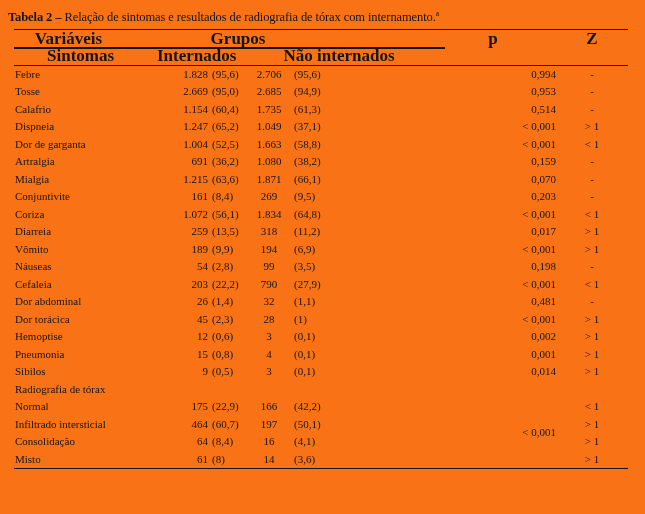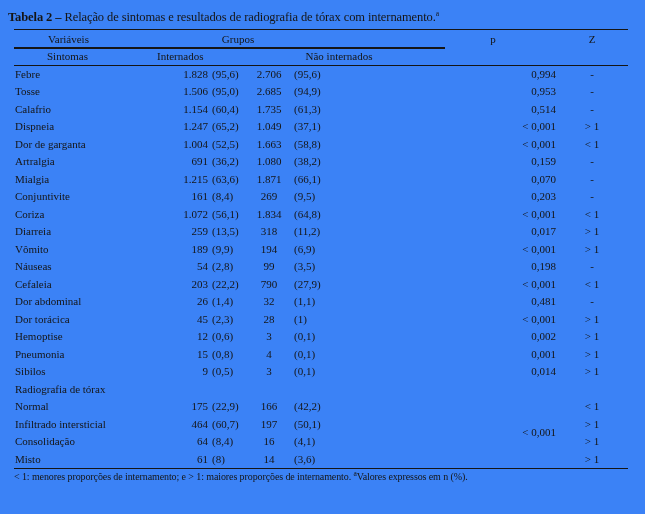--- a/index.html
+++ b/index.html
@@ -1,34 +1,34 @@
 <!DOCTYPE html>
 <html><head>
 <meta charset="utf-8">
 <style>
   * { margin:0; padding:0; box-sizing:border-box; }
   html,body { background:#fff; }
   .page {
-    position:relative; width:645px; height:514px; background:#3b82f6;
+    position:relative; width:645px; height:514px; background:#f97316;
     font-family:"Liberation Serif", serif; color:#151515; overflow:hidden;
   }
   .title { position:absolute; left:8px; top:10px; font-size:12.5px; letter-spacing:-0.1px; white-space:nowrap; }
   .title .t-label { font-weight:bold; }
   .title sup, .footnote sup { font-size:7.5px; vertical-align:super; line-height:0; }
 
   table.main {
     position:absolute; left:14px; top:29px; width:614px;
     border-collapse:collapse; table-layout:fixed;
     border-top:1.5px solid #151515; border-bottom:1.5px solid #151515;
     font-size:11px;
   }
   col.c1 { width:118px; } col.c2 { width:116px; } col.c3 { width:182px; }
   col.c4 { width:126px; } col.c5 { width:72px; }
 
-  thead td { font-size:11px; vertical-align:top; }
+  thead td { font-size:17px; vertical-align:top;font-weight:bold; }
   tr.hrow1 td { height:18px; line-height:18px; }
   tr.hrow2 td { height:17px; line-height:16px; border-bottom:1.5px solid #151515; }
   td.h-variaveis { text-align:center; padding-right:9px; }
   td.h-grupos   { text-align:center; padding-right:86px; }
   td.h-pz       { text-align:center; line-height:18px; border-bottom:1.5px solid #151515; }
   td.h-sintomas { text-align:left; padding-left:33px; }
   td.h-internados { text-align:left; padding-left:25px; }
   td.h-nao      { text-align:center; }
 
   
@@ -78,21 +78,21 @@
     <tbody>
         <tr>
           <td class="lbl">Febre</td>
           <td class="num"><span class="n">1.828</span><span class="pct">(95,6)</span></td>
           <td class="num"><span class="n2">2.706</span><span class="pct">(95,6)</span></td>
           <td class="pcell">0,994</td>
           <td class="zcell">-</td>
         </tr>
         <tr>
           <td class="lbl">Tosse</td>
-          <td class="num"><span class="n">1.506</span><span class="pct">(95,0)</span></td>
+          <td class="num"><span class="n">2.669</span><span class="pct">(95,0)</span></td>
           <td class="num"><span class="n2">2.685</span><span class="pct">(94,9)</span></td>
           <td class="pcell">0,953</td>
           <td class="zcell">-</td>
         </tr>
         <tr>
           <td class="lbl">Calafrio</td>
           <td class="num"><span class="n">1.154</span><span class="pct">(60,4)</span></td>
           <td class="num"><span class="n2">1.735</span><span class="pct">(61,3)</span></td>
           <td class="pcell">0,514</td>
           <td class="zcell">-</td>
@@ -228,17 +228,14 @@
           <td class="lbl">Misto</td>
           <td class="num"><span class="n">61</span><span class="pct">(8)</span></td>
           <td class="num"><span class="n2">14</span><span class="pct">(3,6)</span></td>
           <td class="zcell">&gt; 1</td>
         </tr>
       </tbody>
   </table>
 
   <div class="partial-rule"></div>
 
-  <div class="footnote">
-    <span>&lt; 1: menores proporções de internamento; e &gt; 1: maiores proporções de internamento. </span><sup>a</sup><span>Valores expressos em n (%).</span>
-  </div>
 
 </div>
 
 </body></html>

